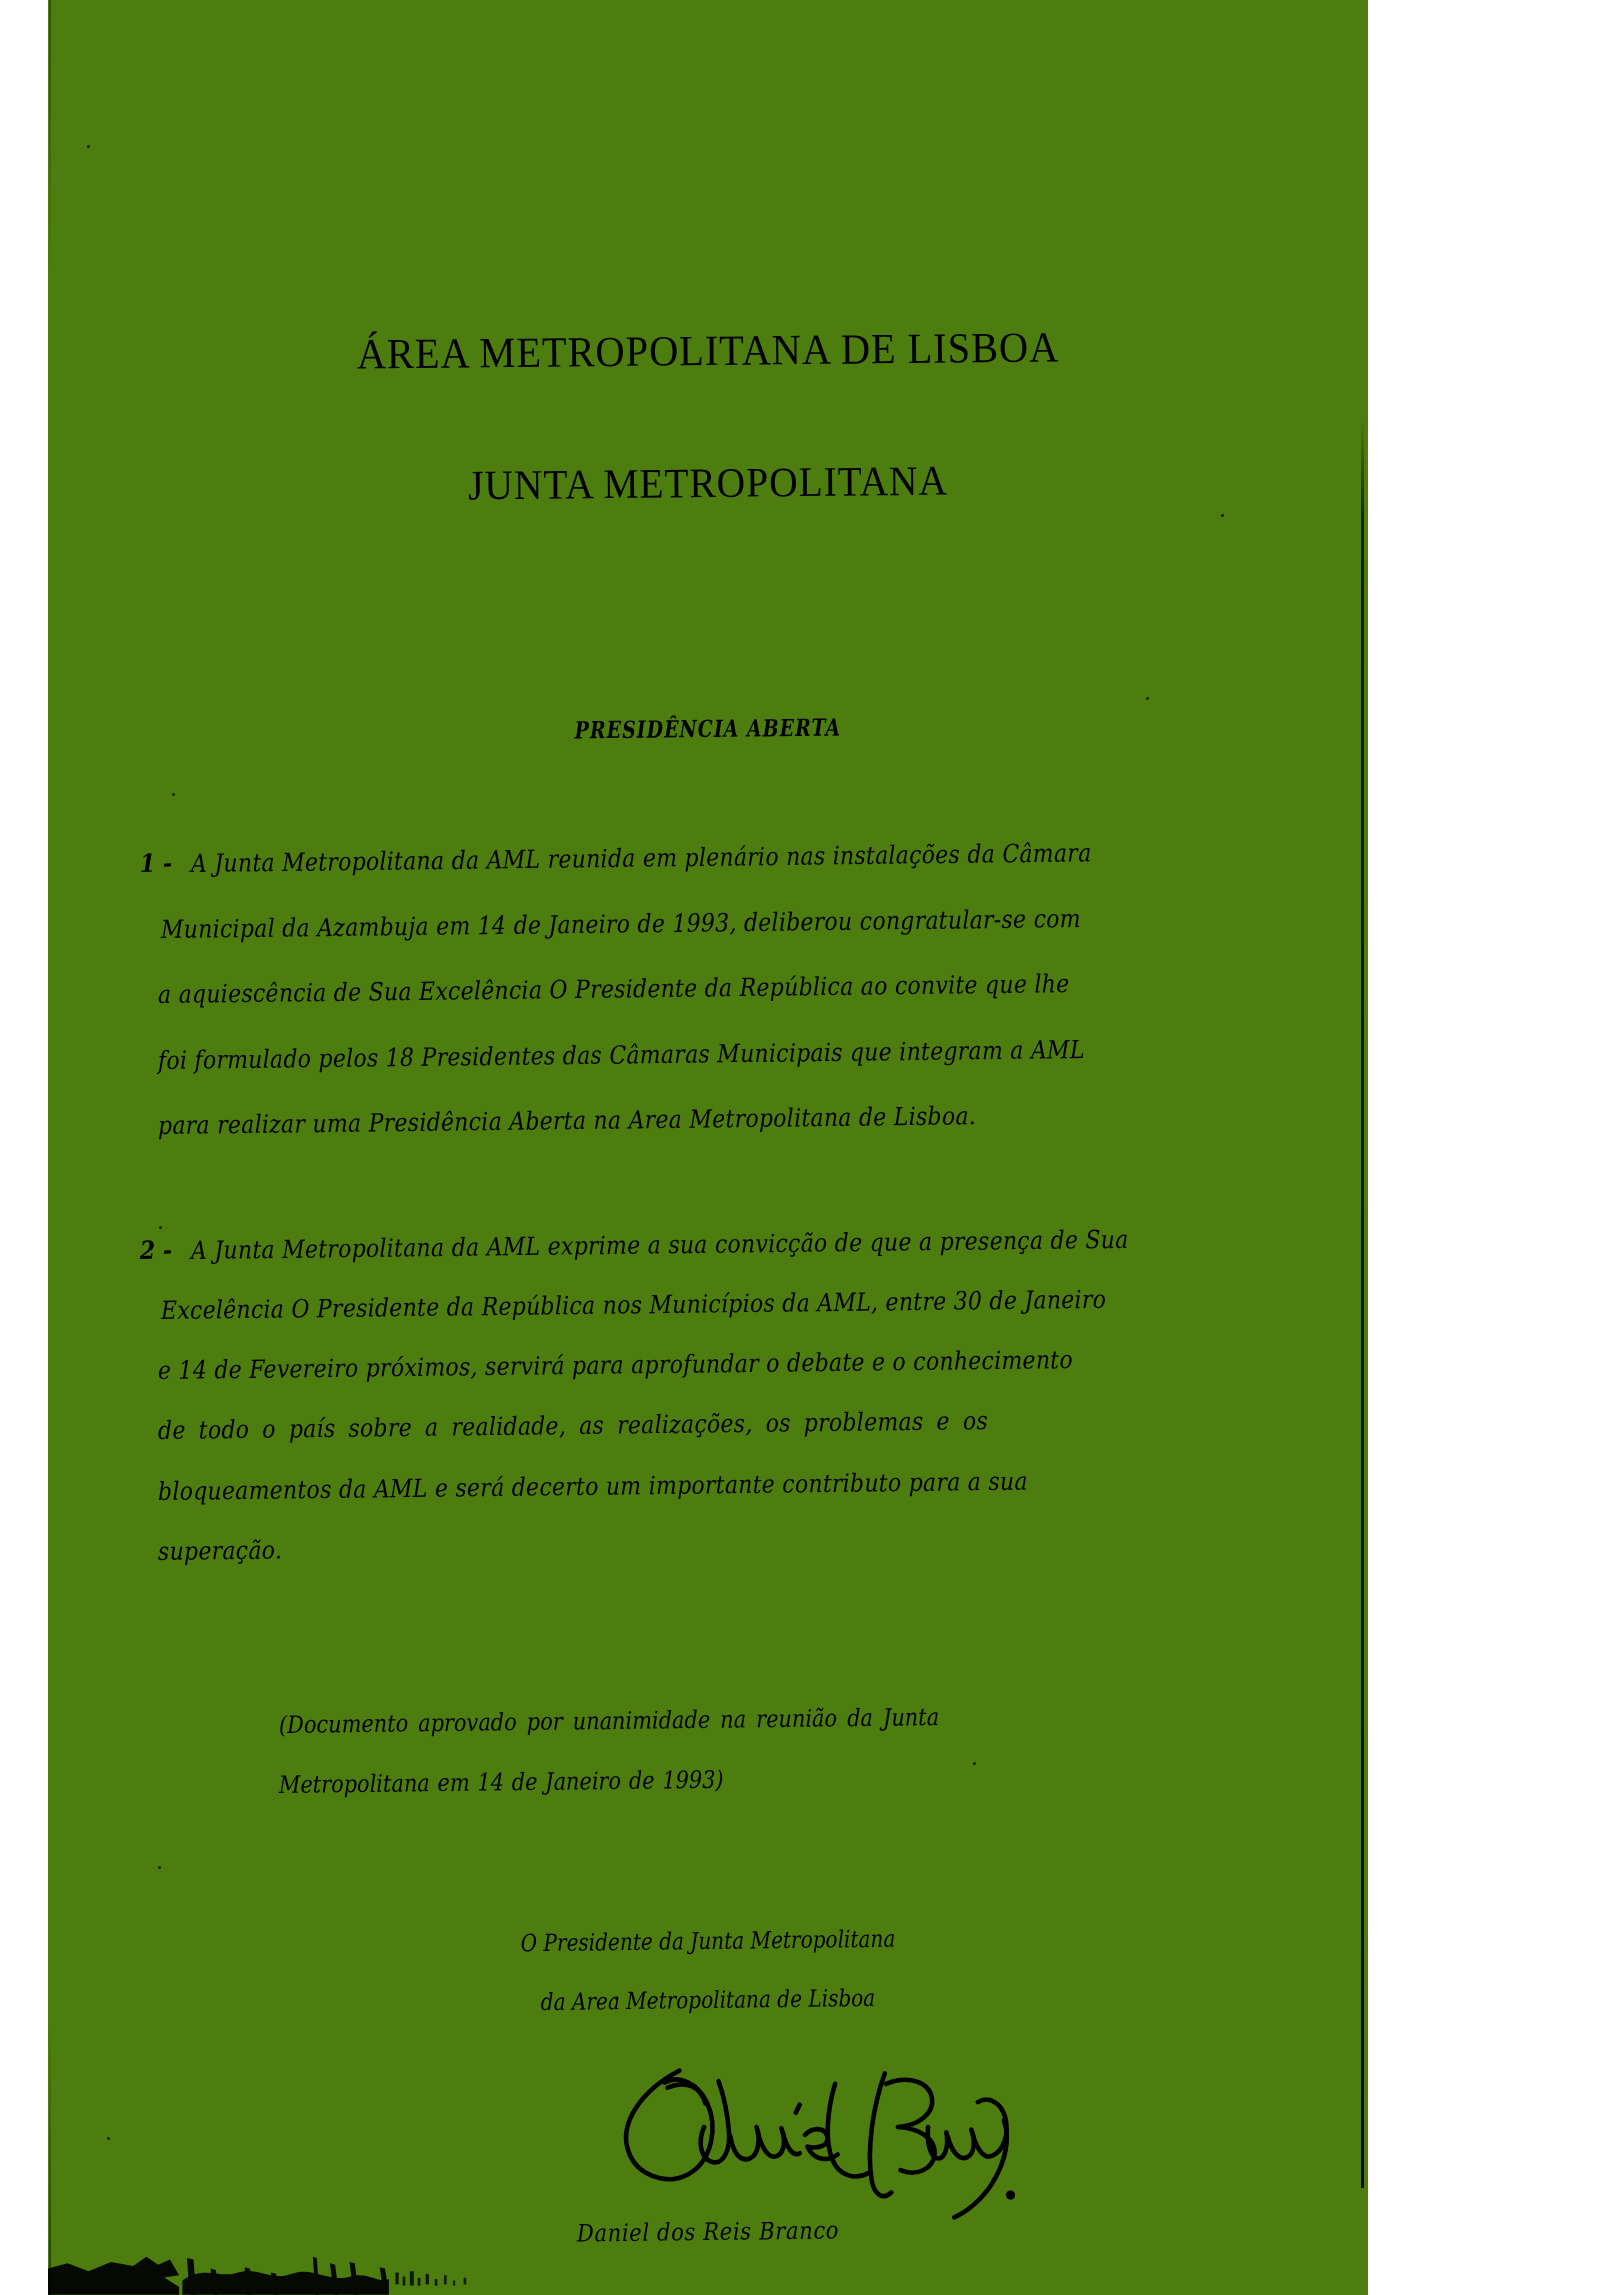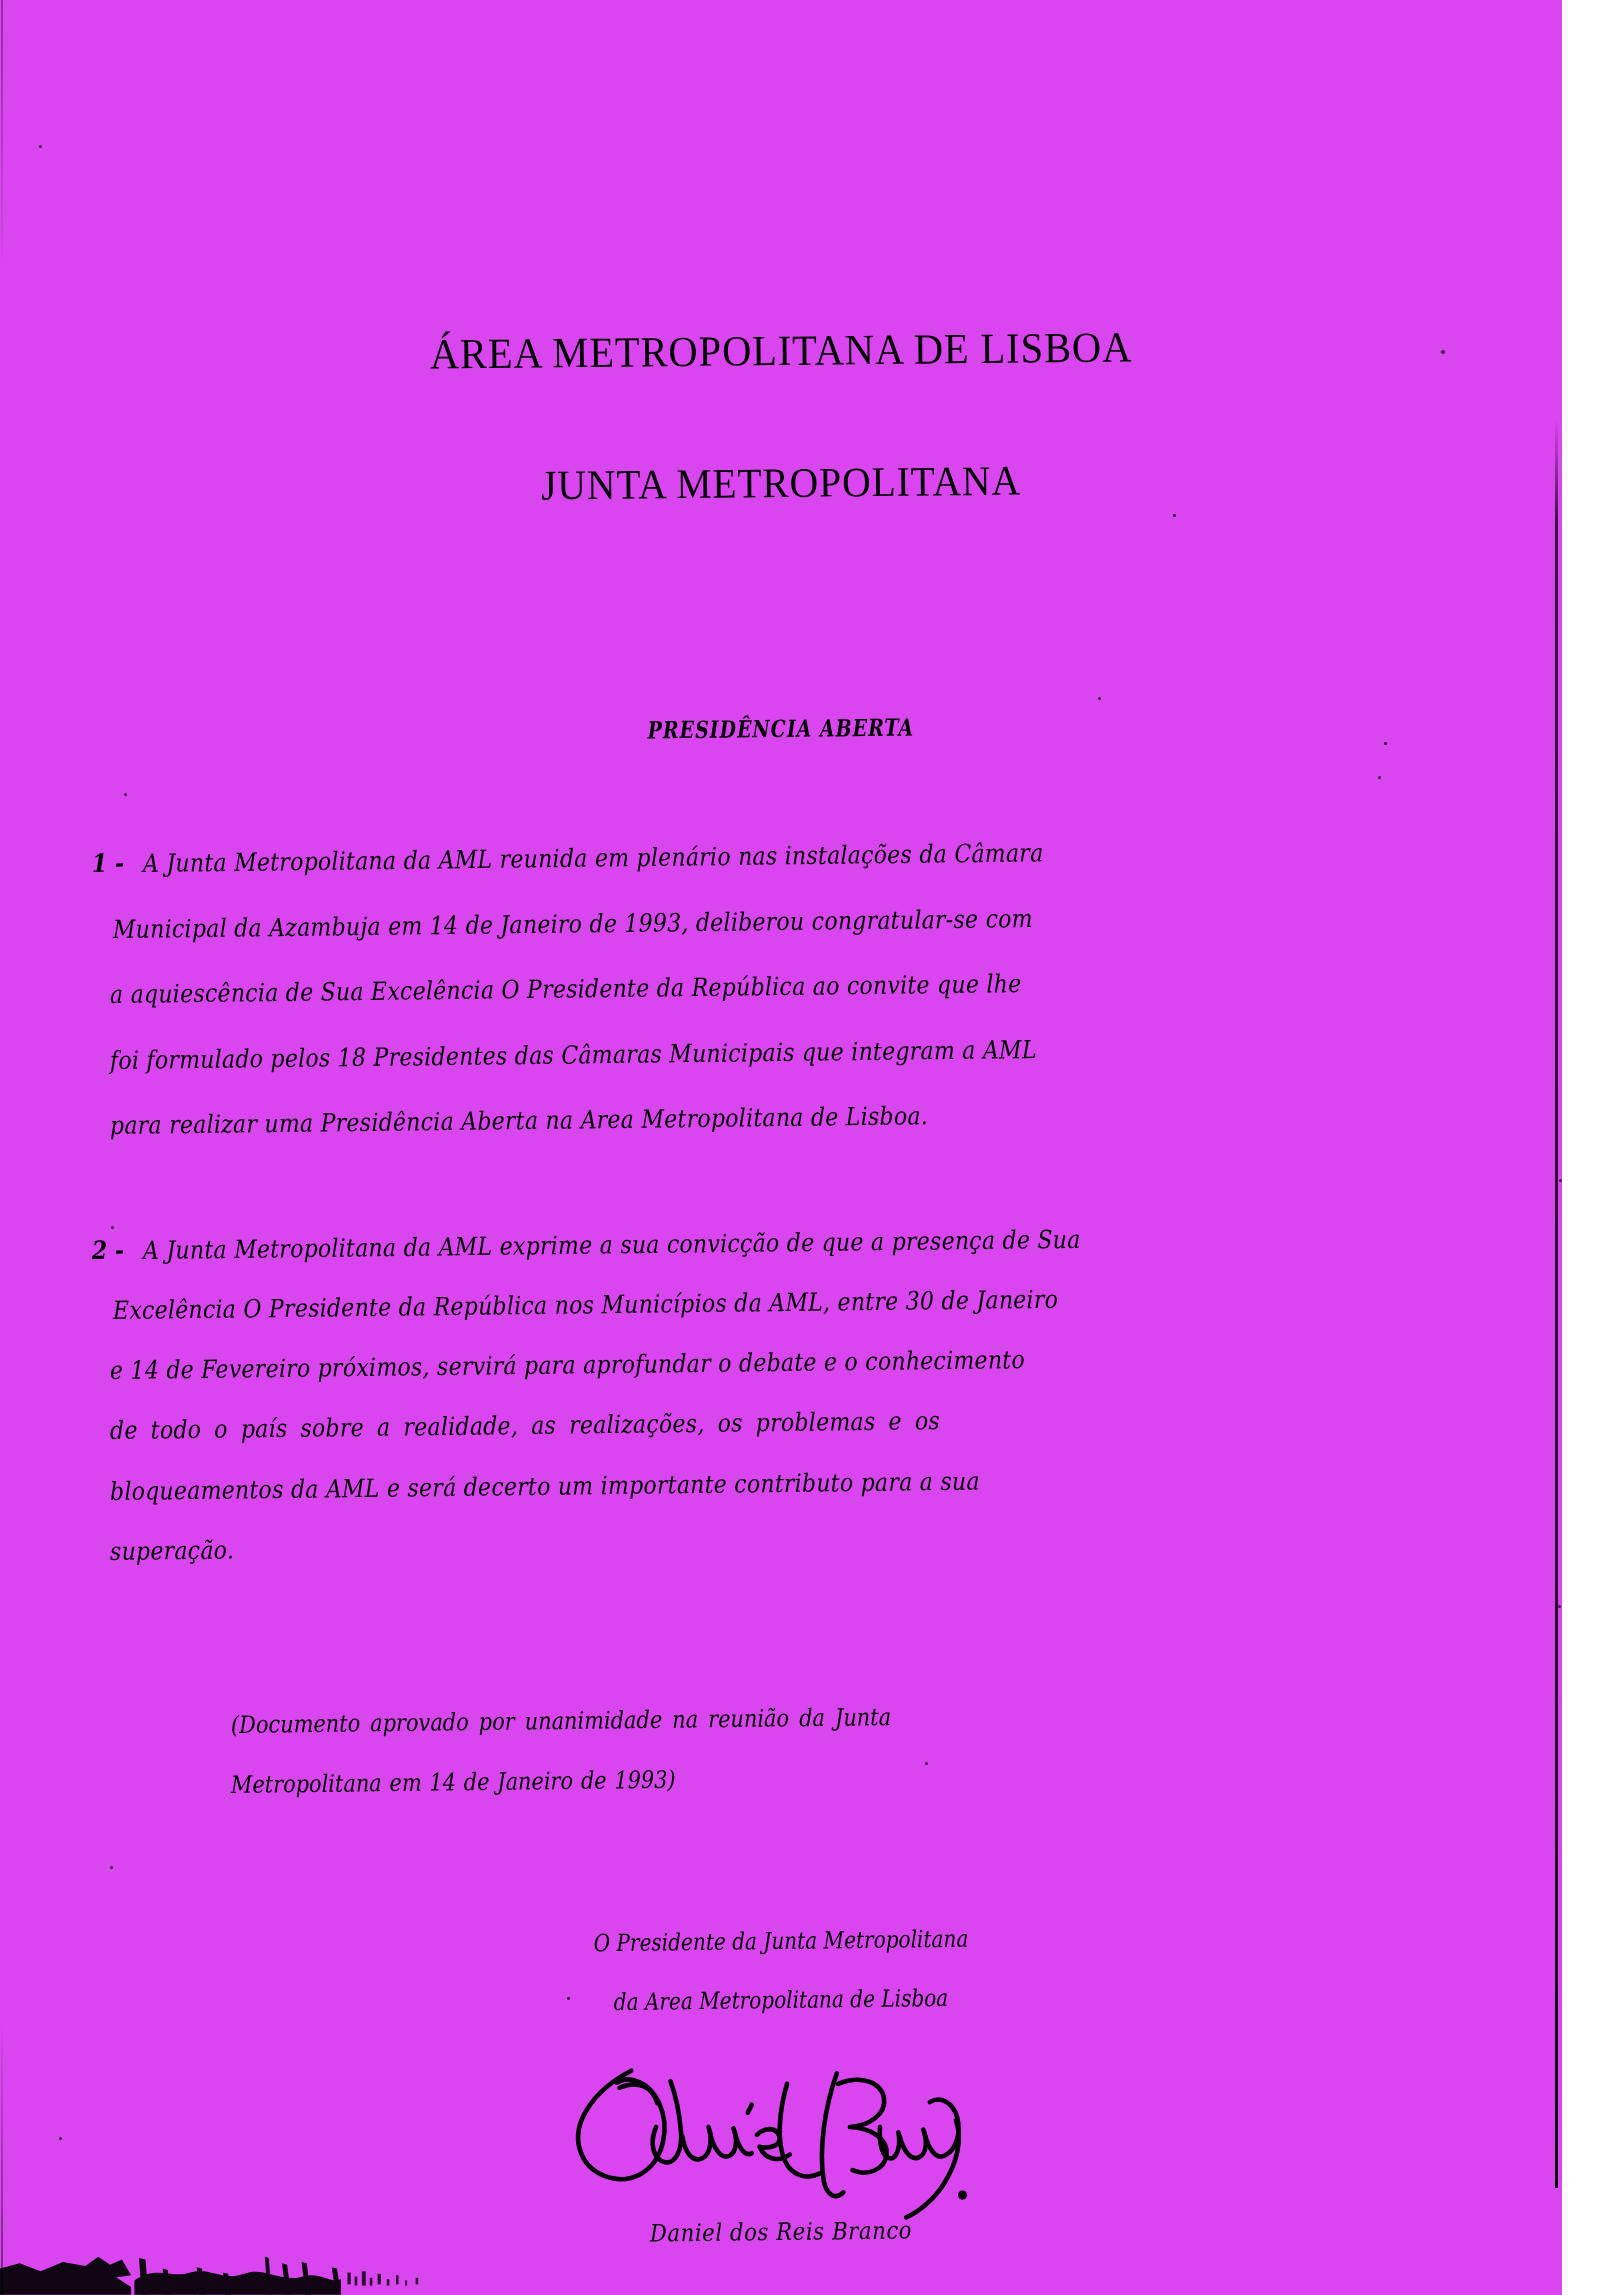--- a/index.html
+++ b/index.html
@@ -2,26 +2,27 @@
 <html style="font-size:10.5px"><head>
 <meta charset="utf-8">
 <style>
   html, body {
     margin: 0;
     padding: 0;
     background: #ffffff;
   }
   .page {
     position: relative;
-    width: 1562px;
+    width: 1320px;
     height: 2295px;
-    background: #d946ef;
+    background: #4d7c0f;
     overflow: hidden;
     font-family: "Liberation Serif", serif;
     color: #000000;
+    margin-left: 48px;
   }
 
   
   .scan-edge-right {
     position: absolute;
     top: 419px;
     right: 3.9px;
     width: 3.3px;
     height: 1769px;
     background: linear-gradient(to bottom, rgba(0,0,0,0) 0%, rgba(0,0,0,.75) 6%, rgba(0,0,0,.85) 80%, rgba(0,0,0,.95) 100%);

